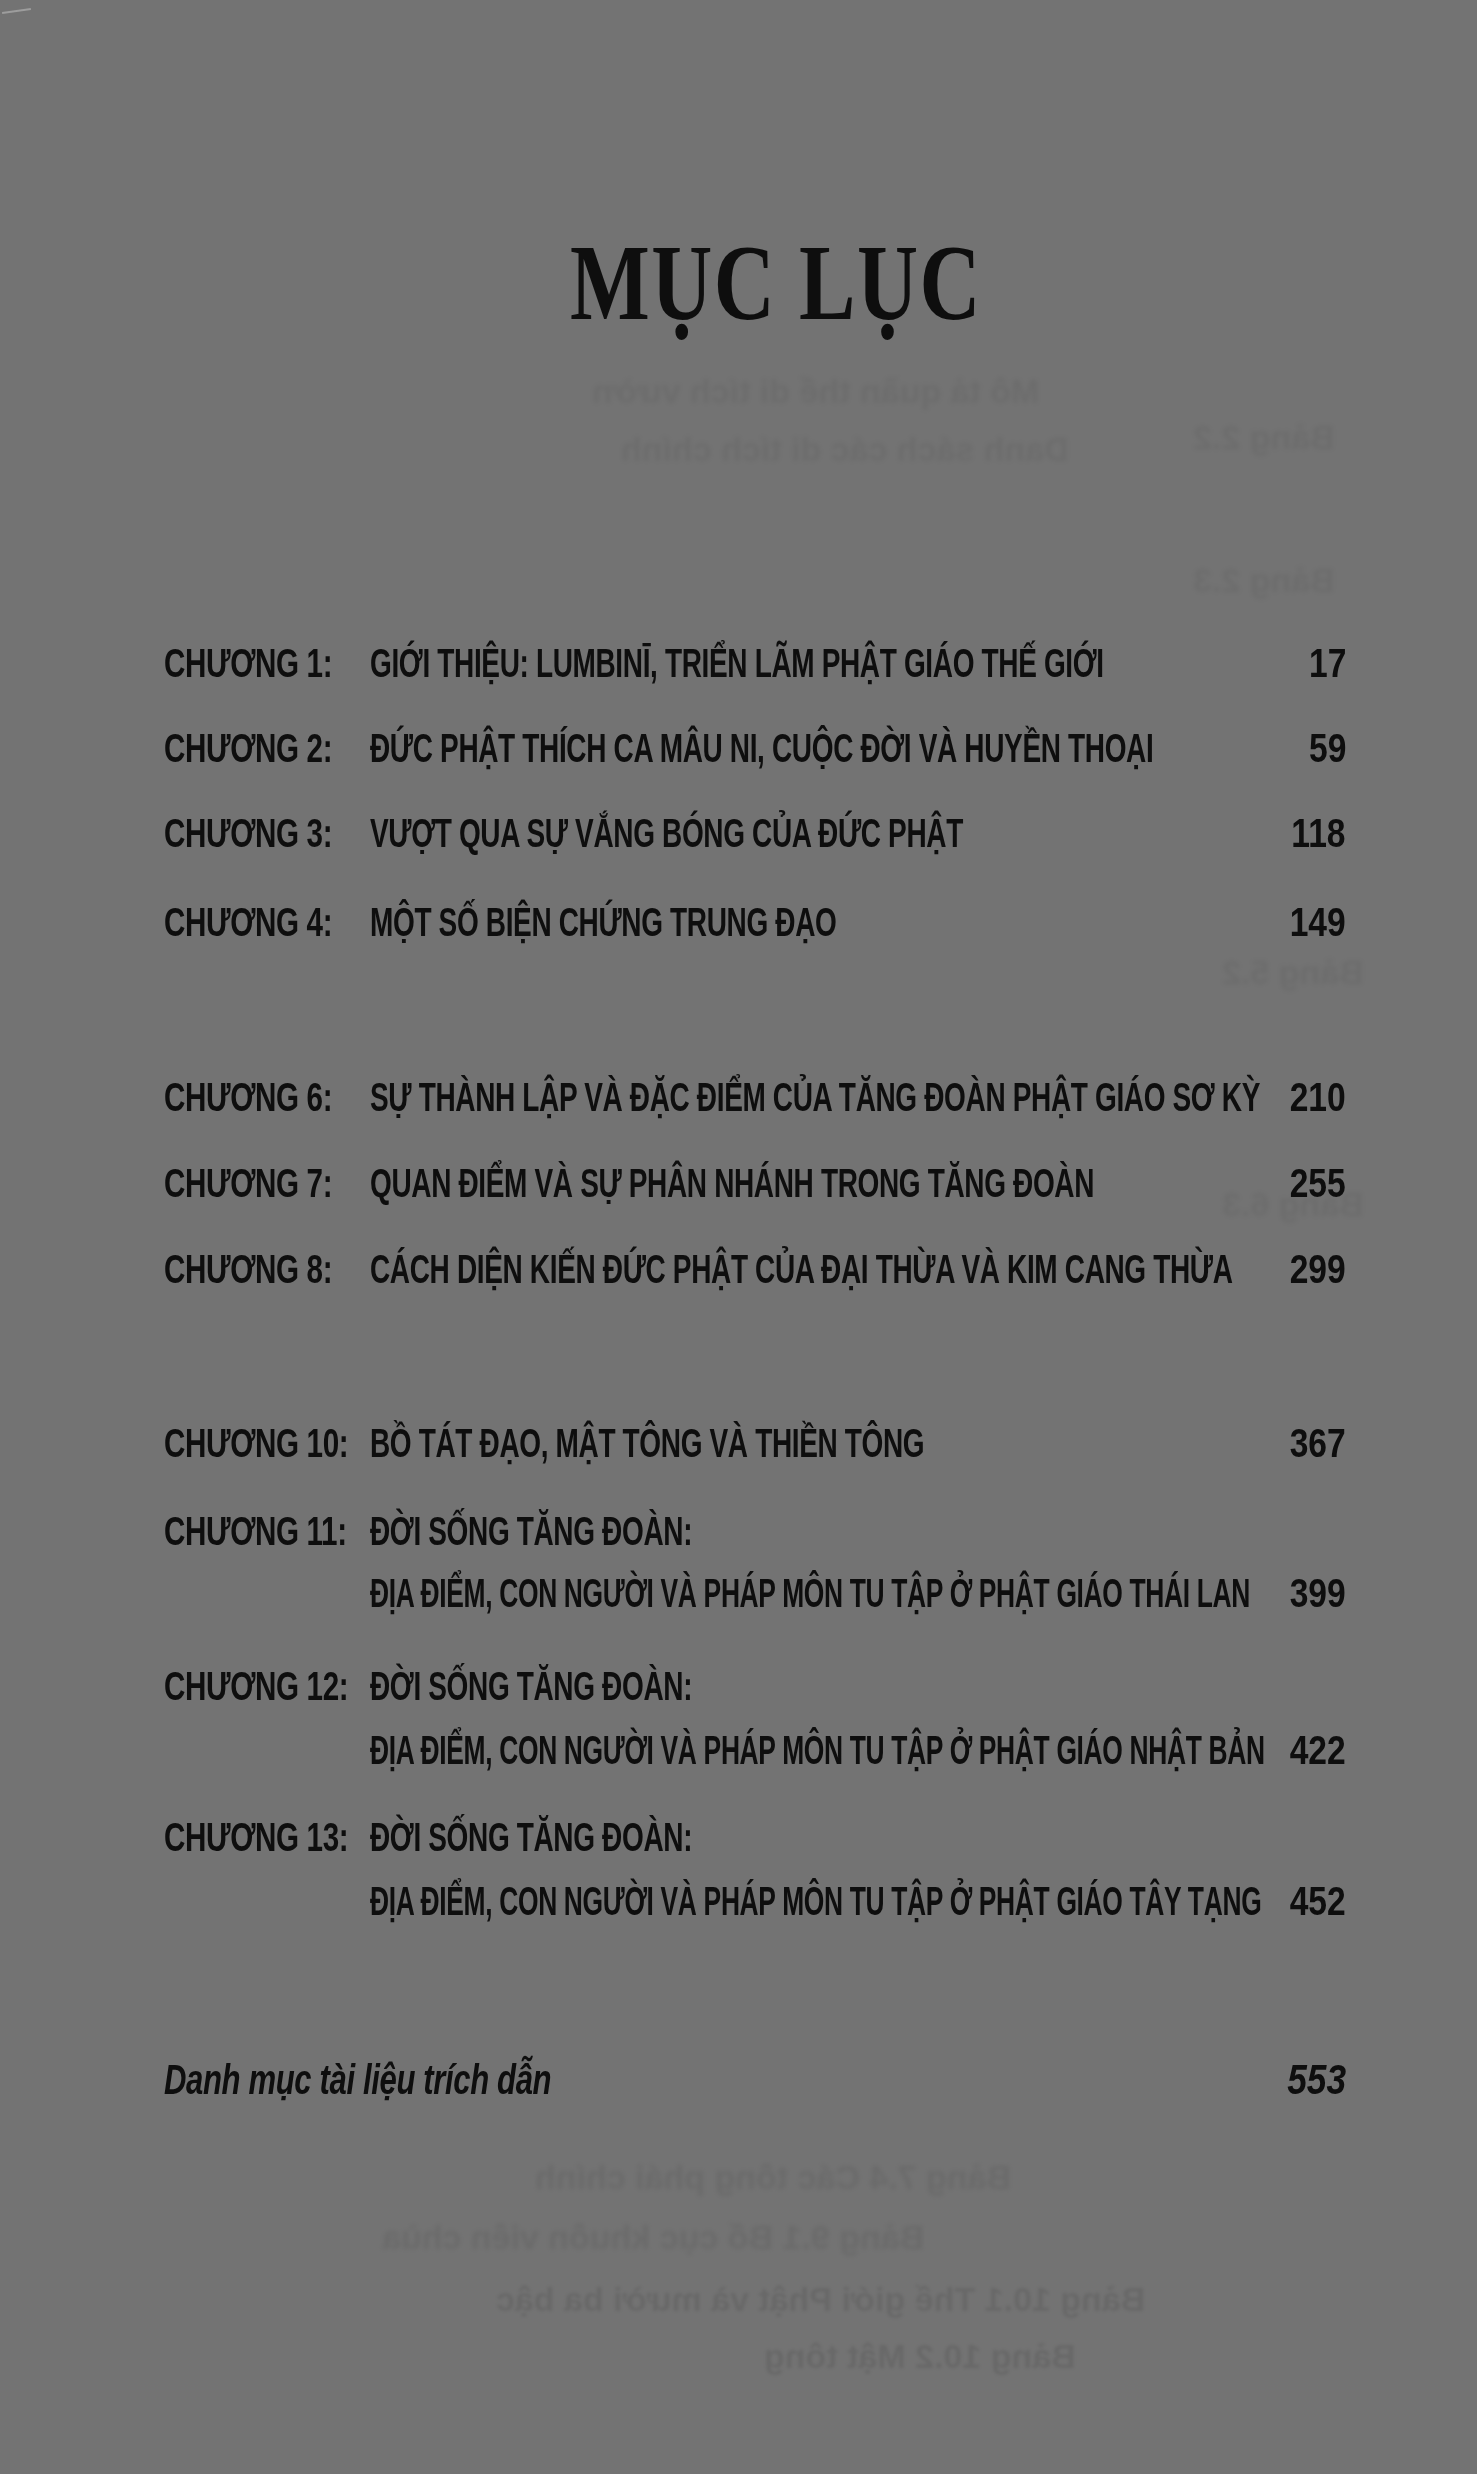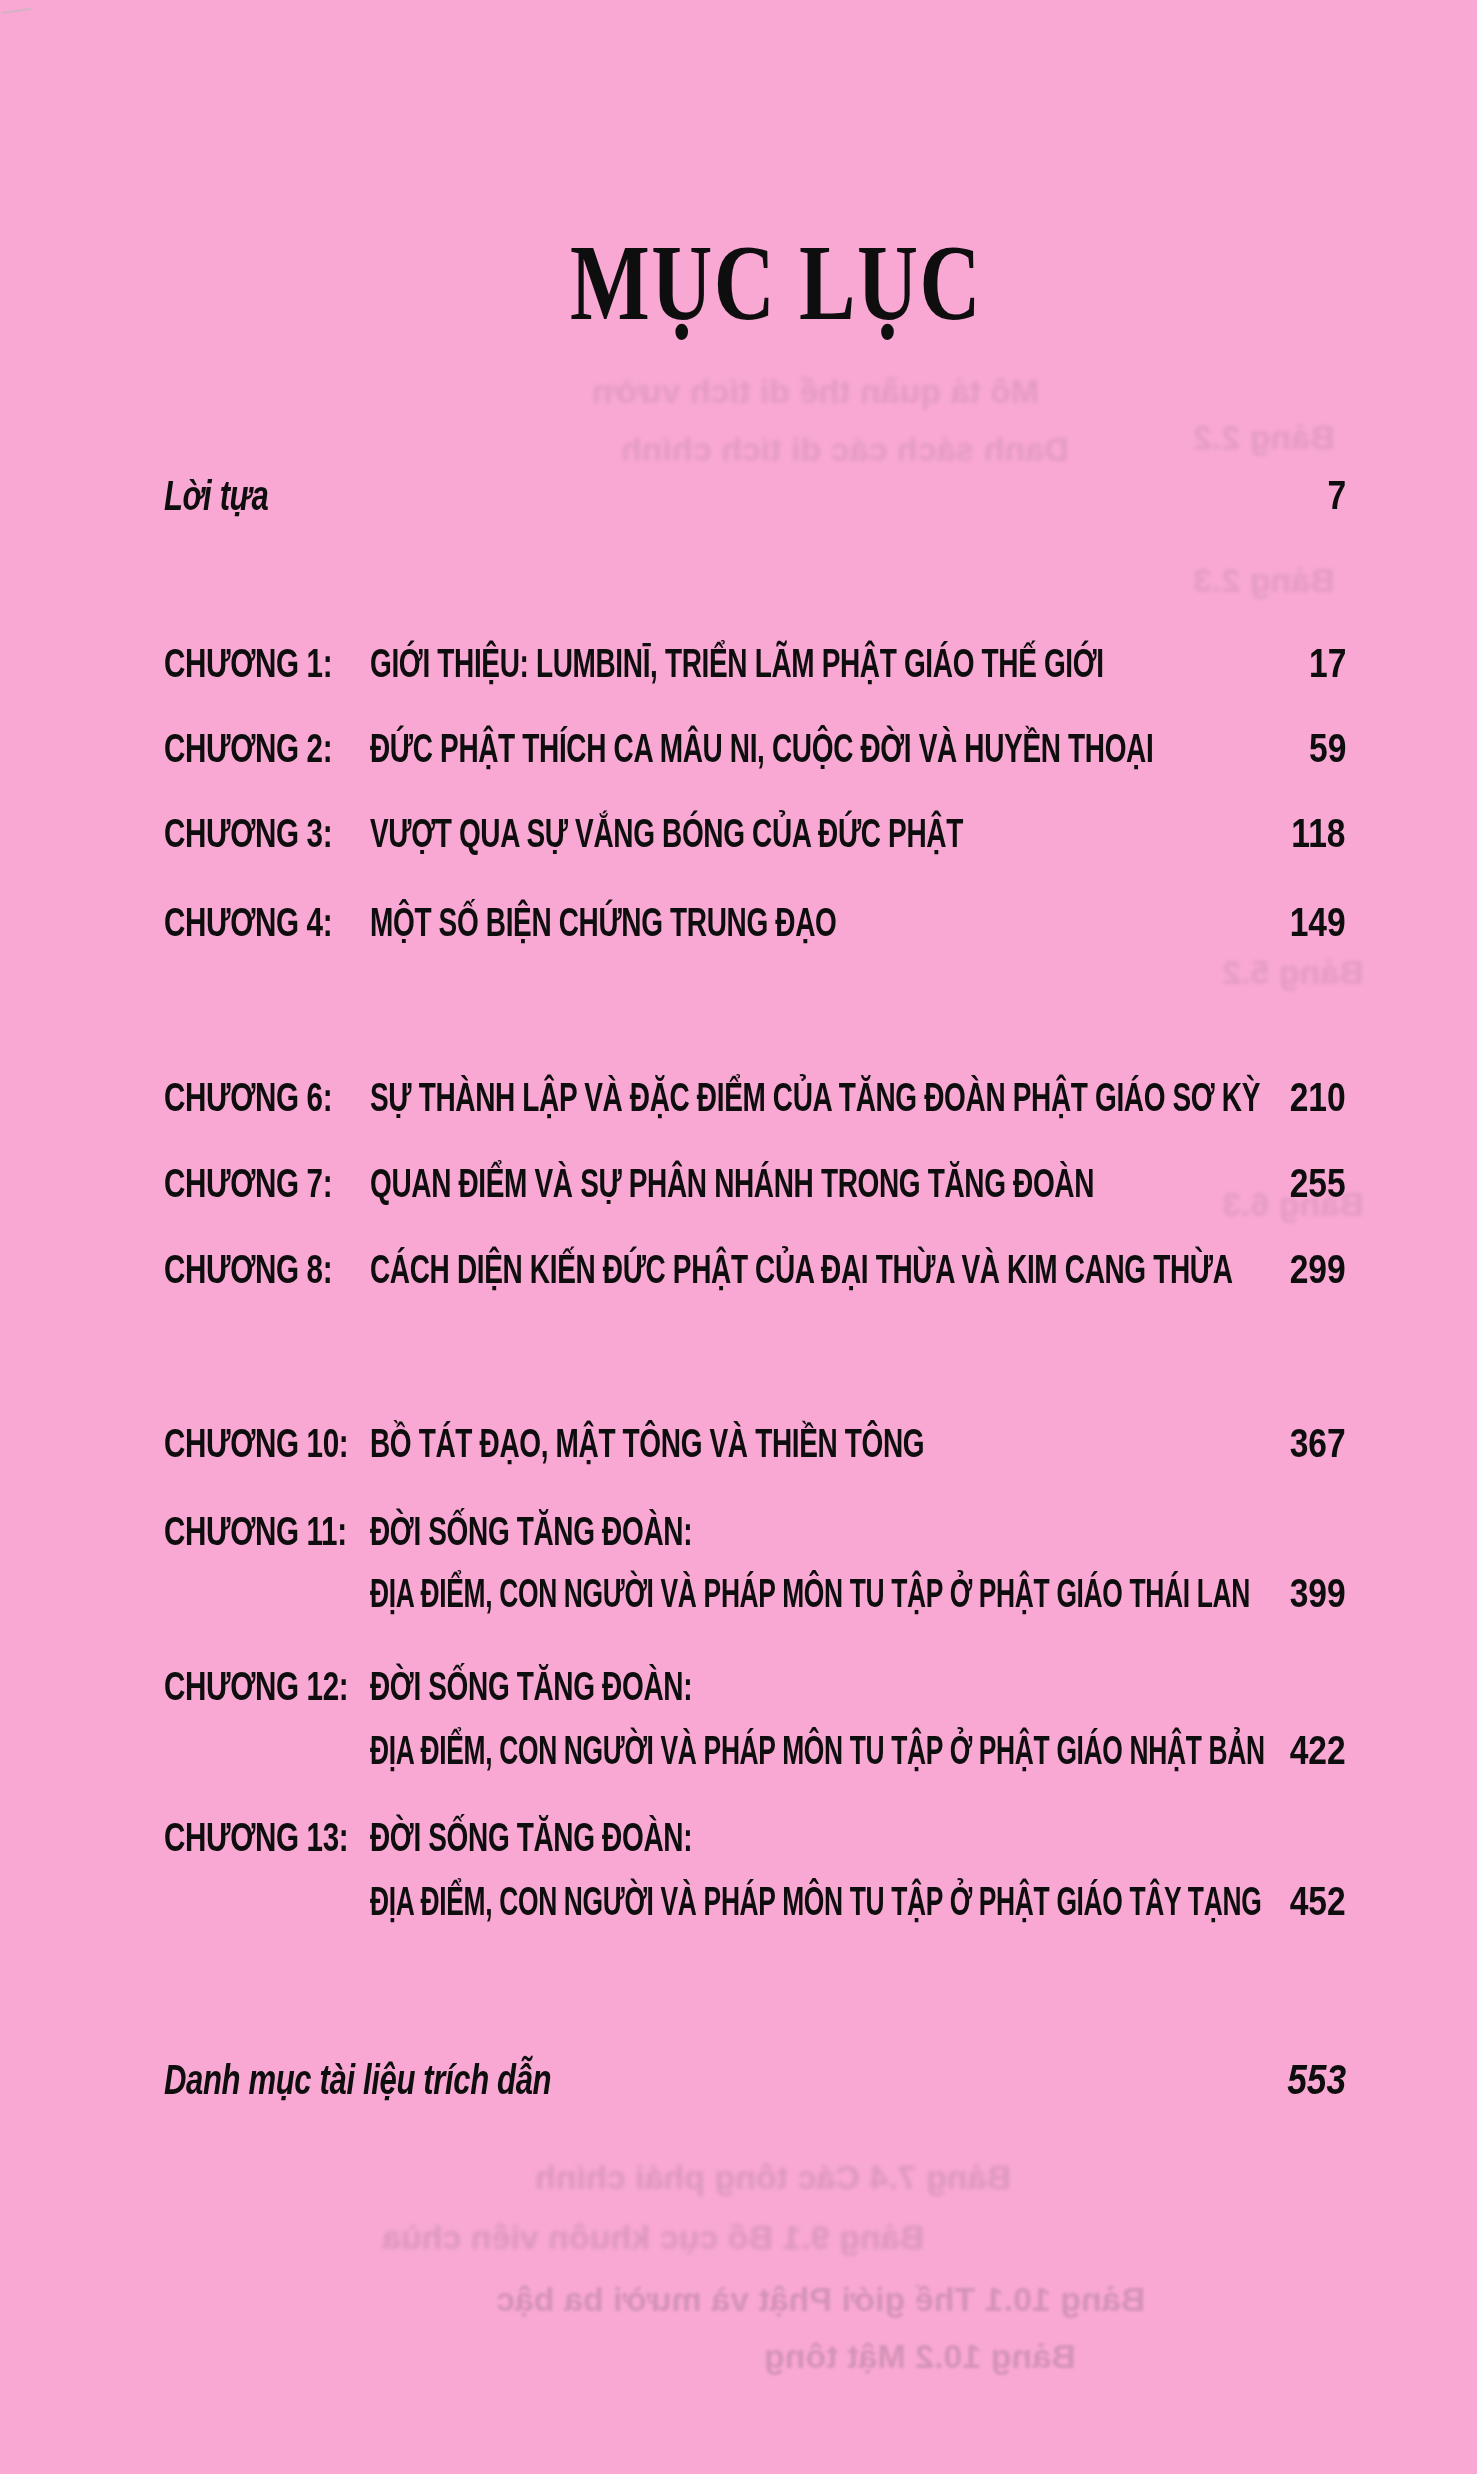--- a/index.html
+++ b/index.html
@@ -1,19 +1,19 @@
 <!DOCTYPE html>
 <html><head>
 <meta charset="utf-8">
 <style>
   html,body{margin:0;padding:0;background:#ffffff;}
   .page{
     position:relative;
     width:1478px;height:2475px;
-    background:#f9a8d4;
+    background:#737373;
     font-family:"Liberation Sans",sans-serif;
     color:#0e0e0e;
     overflow:hidden;
   }
   .doc-title{
     position:absolute;top:230px;left:570px;
     font-family:"Liberation Serif",serif;
     font-weight:700;font-size:107px;line-height:1;
     letter-spacing:1.9px;white-space:nowrap;
     transform:scaleX(.79);transform-origin:left top;
@@ -53,24 +53,20 @@
 </style>
 </head>
 <body>
 
 <div class="page">
 
   <div class="corner-mark"></div>
 
   <div class="doc-title">MỤC LỤC</div>
 
-  <div class="row" style="top:475px">
-    <span class="lbl it">Lời tựa</span>
-    <span class="num">7</span>
-  </div>
 
   <div class="row" style="top:643px">
     <span class="lbl">CHƯƠNG 1:</span>
     <span class="ttl">GIỚI THIỆU: LUMBINĪ, TRIỂN LÃM PHẬT GIÁO THẾ GIỚI</span>
     <span class="num">17</span>
   </div>
   <div class="row" style="top:728px">
     <span class="lbl">CHƯƠNG 2:</span>
     <span class="ttl">ĐỨC PHẬT THÍCH CA MÂU NI, CUỘC ĐỜI VÀ HUYỀN THOẠI</span>
     <span class="num">59</span>

